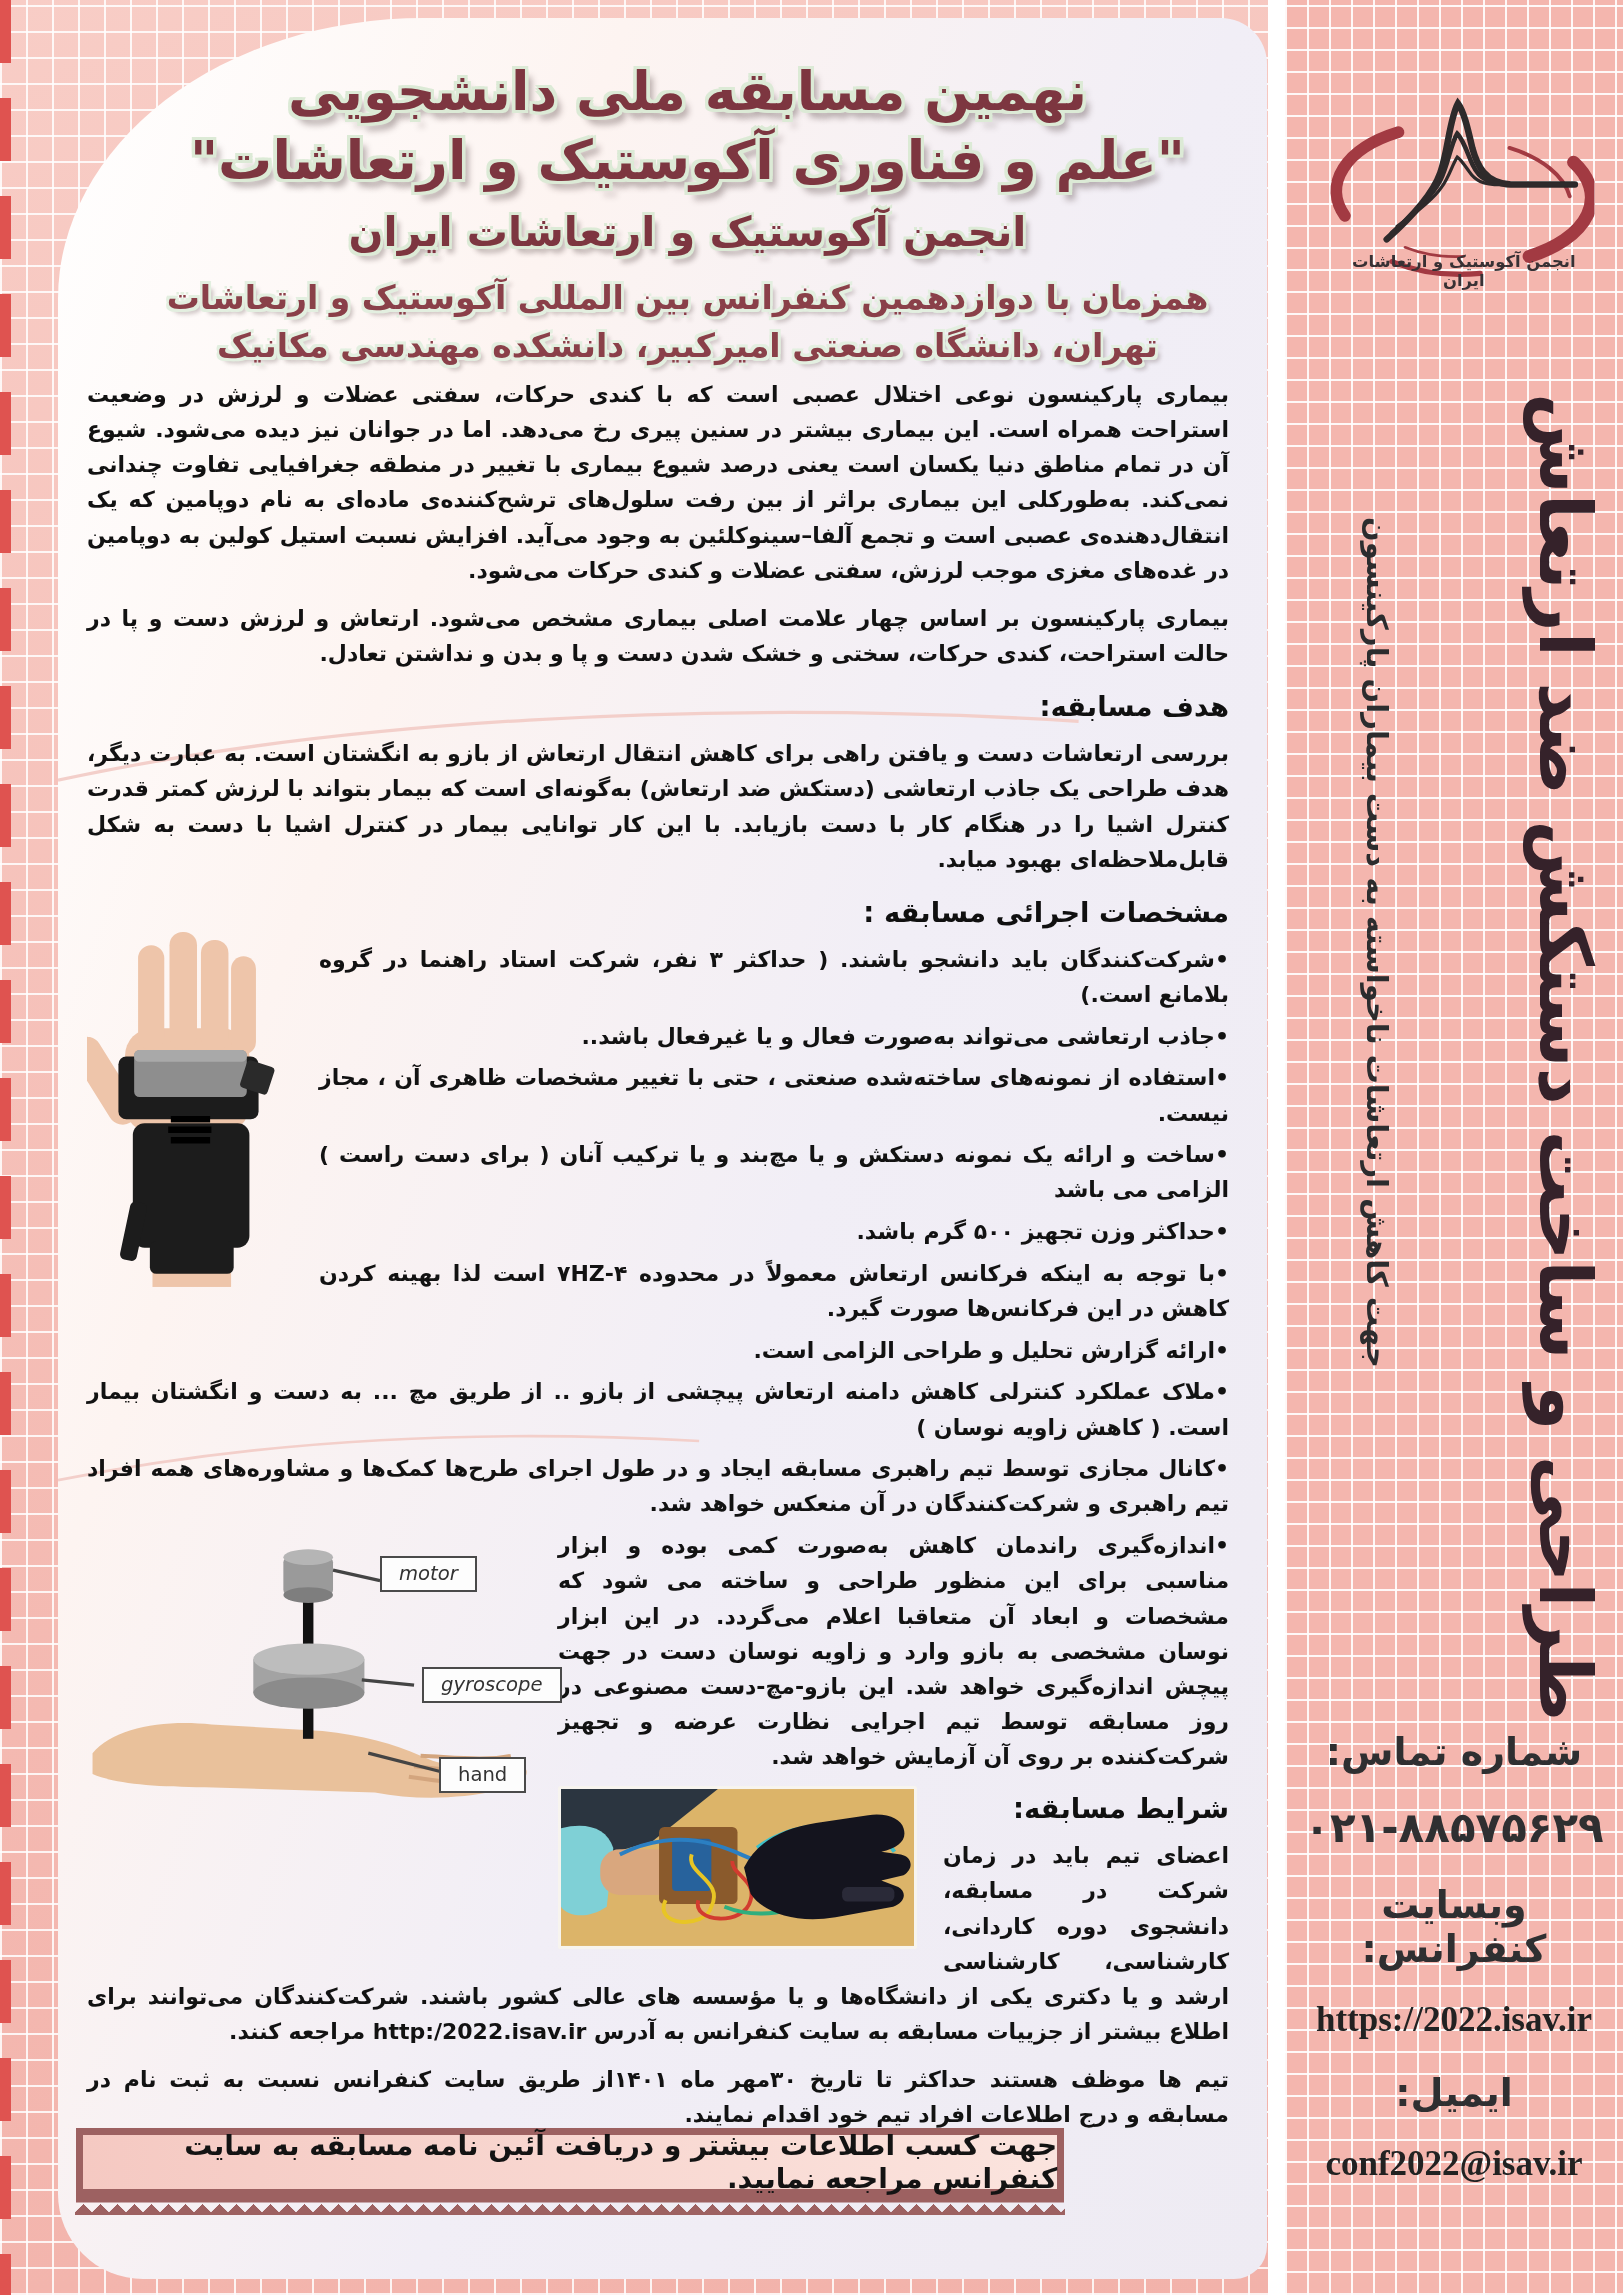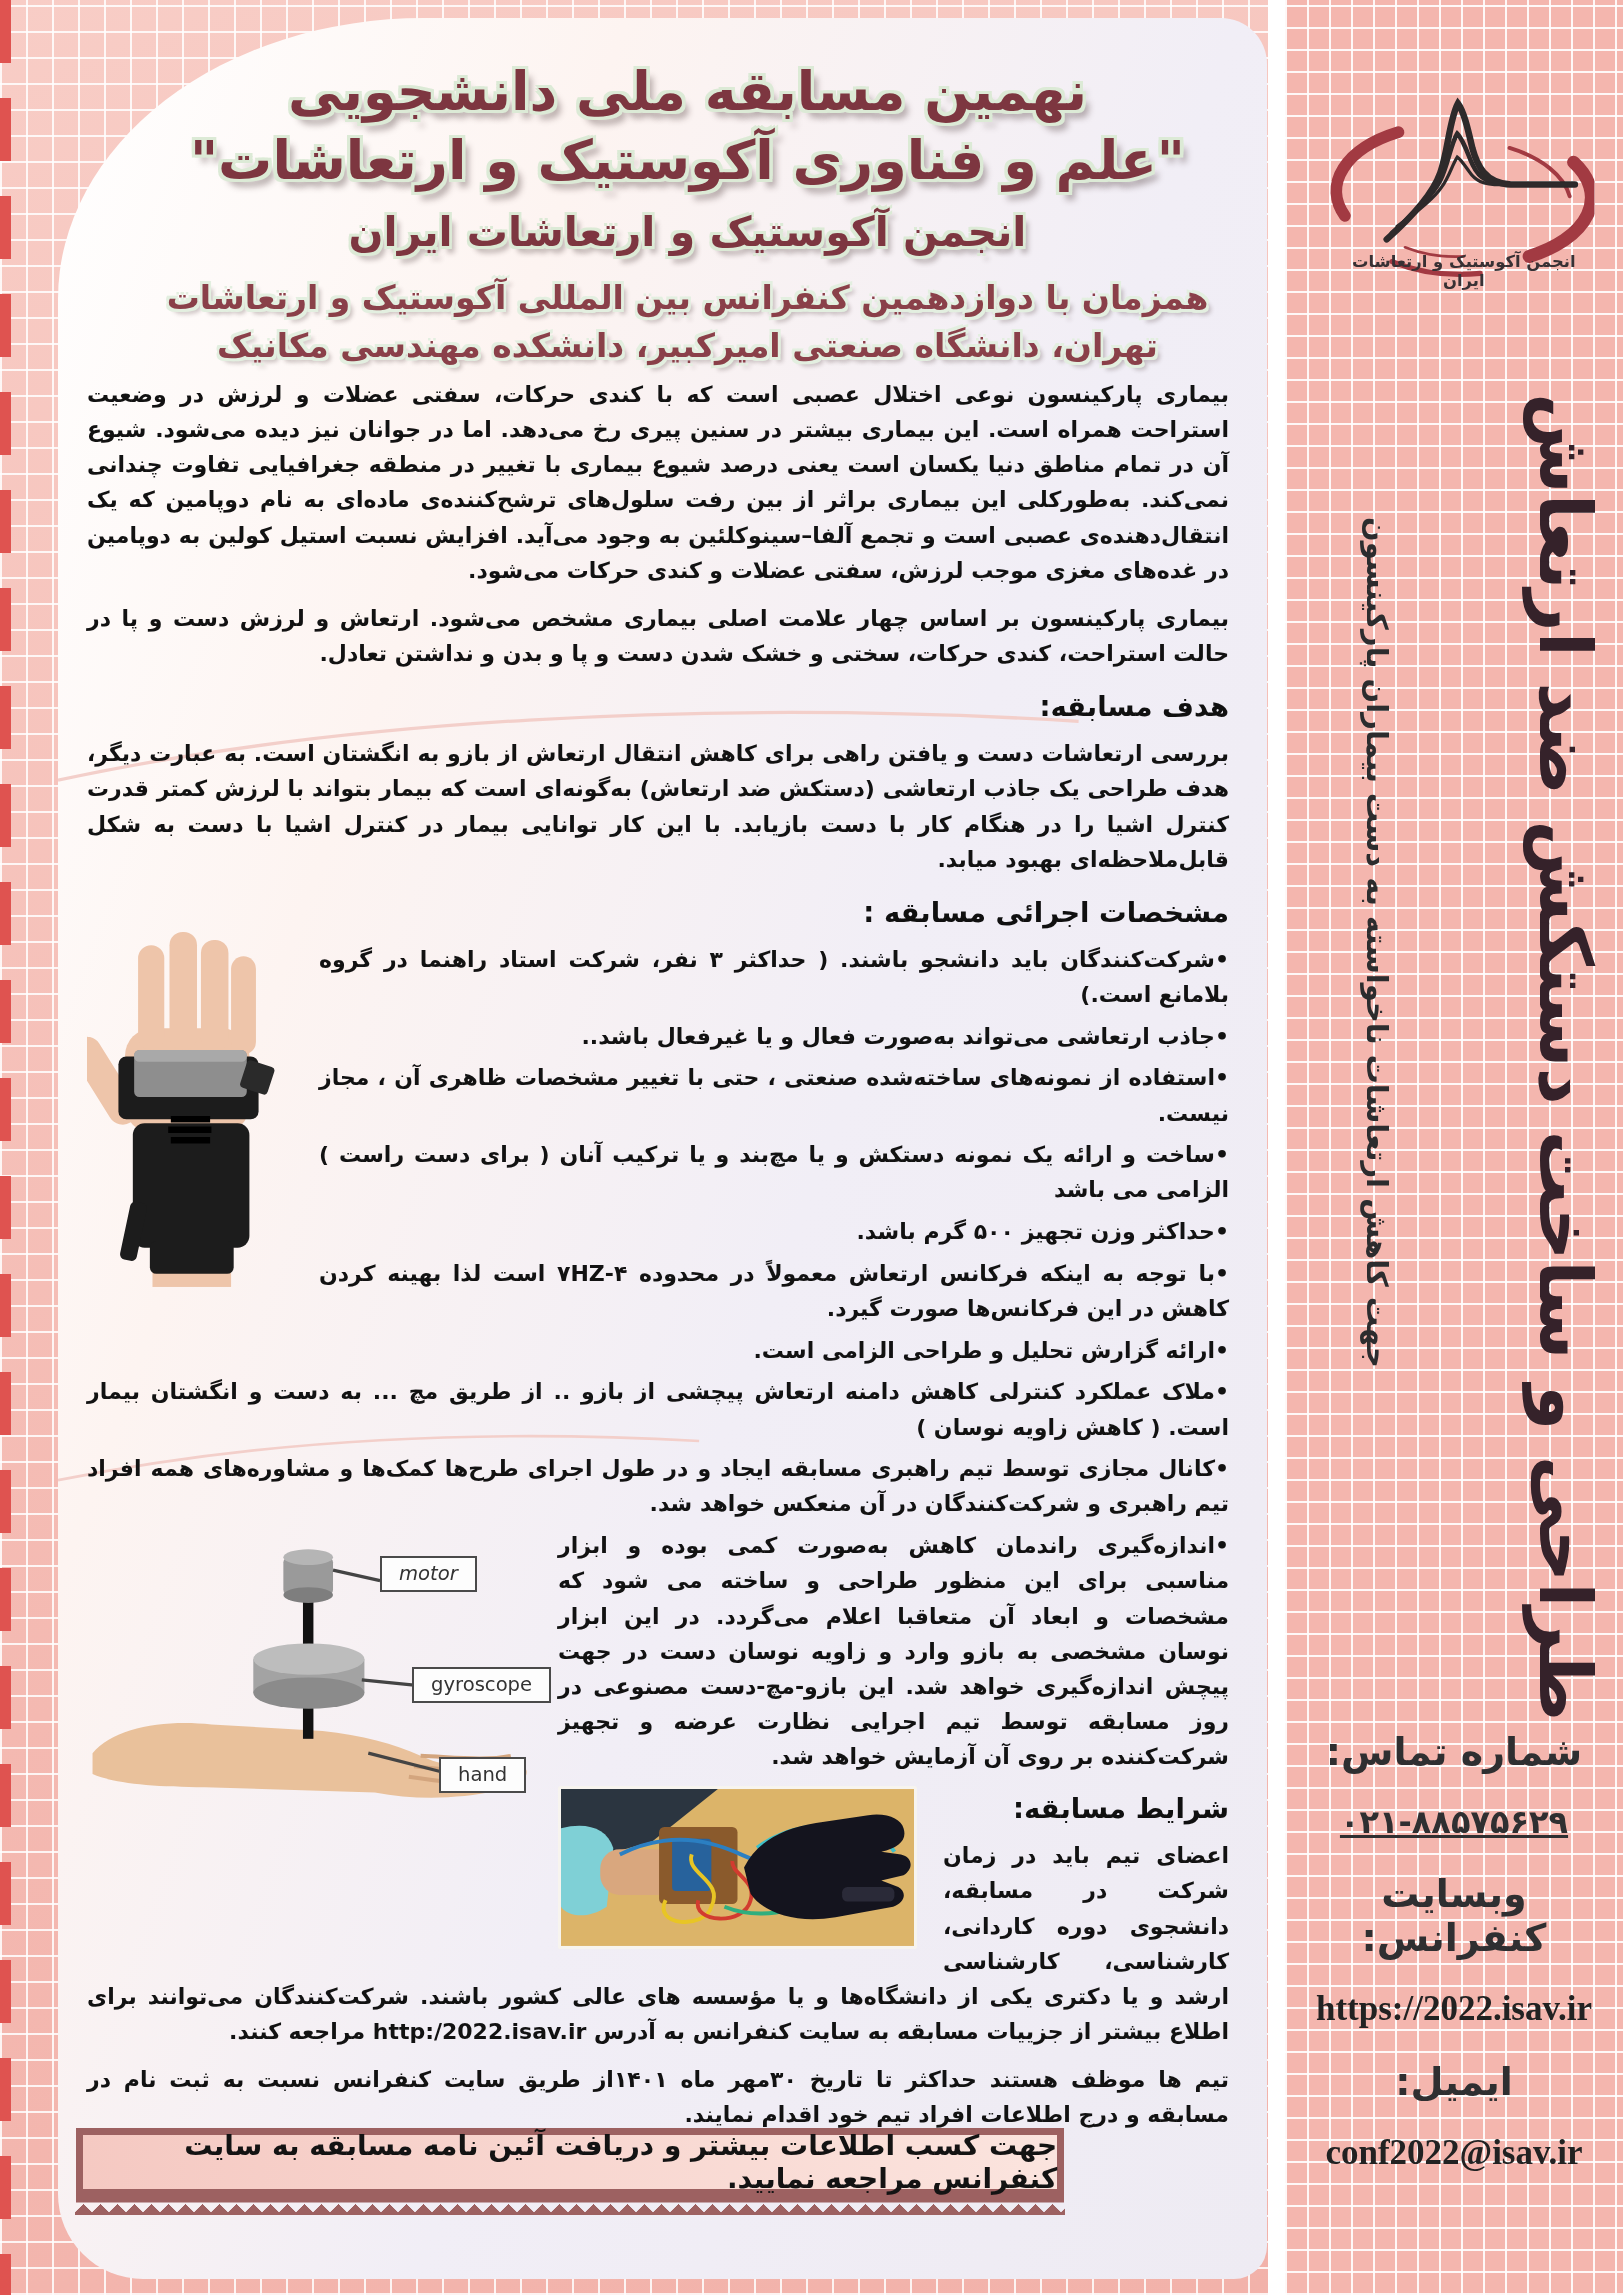--- a/index.html
+++ b/index.html
@@ -95,21 +95,21 @@
   .v-title{
     position:absolute;top:393px;right:18.3px;writing-mode:vertical-rl;direction:rtl;
     font-size:73px;font-weight:bold;color:#35222a;letter-spacing:2.6px;line-height:1.1;
   }
   .v-sub{
     position:absolute;top:517px;right:230px;writing-mode:vertical-rl;direction:rtl;
     font-size:29px;font-weight:bold;color:#2c2c2e;line-height:1.15;
   }
   .contact{position:absolute;top:1699px;left:0;width:100%;text-align:center;direction:rtl;}
   .contact .lbl{font-size:38px;font-weight:bold;color:#2f2f31;margin:31px 0 0;}
-  .contact .val-fa{font-size:32px;font-weight:bold;color:#2f2f31;margin:29px 0 0;text-decoration:underline;}
+  .contact .val-fa{font-size:42px;font-weight:bold;color:#2f2f31;margin:29px 0 0;}
   .contact .val-en{font-family:"Liberation Serif", serif;font-size:35px;font-weight:bold;
                    color:#222;margin:29px 0 8px;direction:ltr;}
 </style>
 </head>
 <body dir="rtl">
 
 <div class="left-dashes"></div>
 
 <div class="content">
   <svg class="swooshes" width="1209" height="2261" viewBox="0 0 1848 3456">
@@ -178,21 +178,21 @@
           <ellipse cx="338" cy="40" rx="38" ry="12" fill="#b5b5b5"></ellipse>
           <ellipse cx="338" cy="98" rx="38" ry="12" fill="#7e7e7e"></ellipse>
           <rect x="254" y="196" width="170" height="52" fill="#a3a3a3"></rect>
           <ellipse cx="339" cy="196" rx="85" ry="24" fill="#bdbdbd"></ellipse>
           <ellipse cx="339" cy="248" rx="85" ry="24" fill="#8b8b8b"></ellipse>
           <line x1="376" y1="60" x2="448" y2="76" stroke="#444" stroke-width="5"></line>
           <line x1="420" y1="228" x2="500" y2="236" stroke="#444" stroke-width="5"></line>
           <line x1="430" y1="340" x2="540" y2="368" stroke="#444" stroke-width="5"></line>
         </svg>
         <div class="dlabel" style="left:293px;top:25px;font-style:italic;">motor</div>
-        <div class="dlabel" style="left:325px;top:136px;">gyroscope</div>
+        <div class="dlabel" style="left:335px;top:136px;font-style:italic;">gyroscope</div>
         <div class="dlabel" style="left:352px;top:226px;">hand</div>
       </div>
 
       <p class="bullet">•اندازه‌گیری راندمان کاهش به‌صورت کمی بوده و ابزار مناسبی برای این منظور طراحی و ساخته می شود که مشخصات و ابعاد آن متعاقبا اعلام می‌گردد. در این ابزار نوسان مشخصی به بازو وارد و زاویه نوسان دست در جهت پیچش اندازه‌گیری خواهد شد. این بازو-مچ-دست مصنوعی در روز مسابقه توسط تیم اجرایی نظارت عرضه و تجهیز شرکت‌کننده بر روی آن آزمایش خواهد شد.</p>
 
       <div class="fig fig-glove">
         <svg width="353" height="157" viewBox="0 0 540 240">
           <rect width="540" height="240" fill="#dcb469"></rect>
           <path d="M0 0 L240 0 L140 80 L0 120 Z" fill="#2b3540"></path>
           <path d="M0 60 C 40 50 70 60 80 90 L 70 180 C 40 200 10 195 0 180 Z" fill="#7fd0d6"></path>

